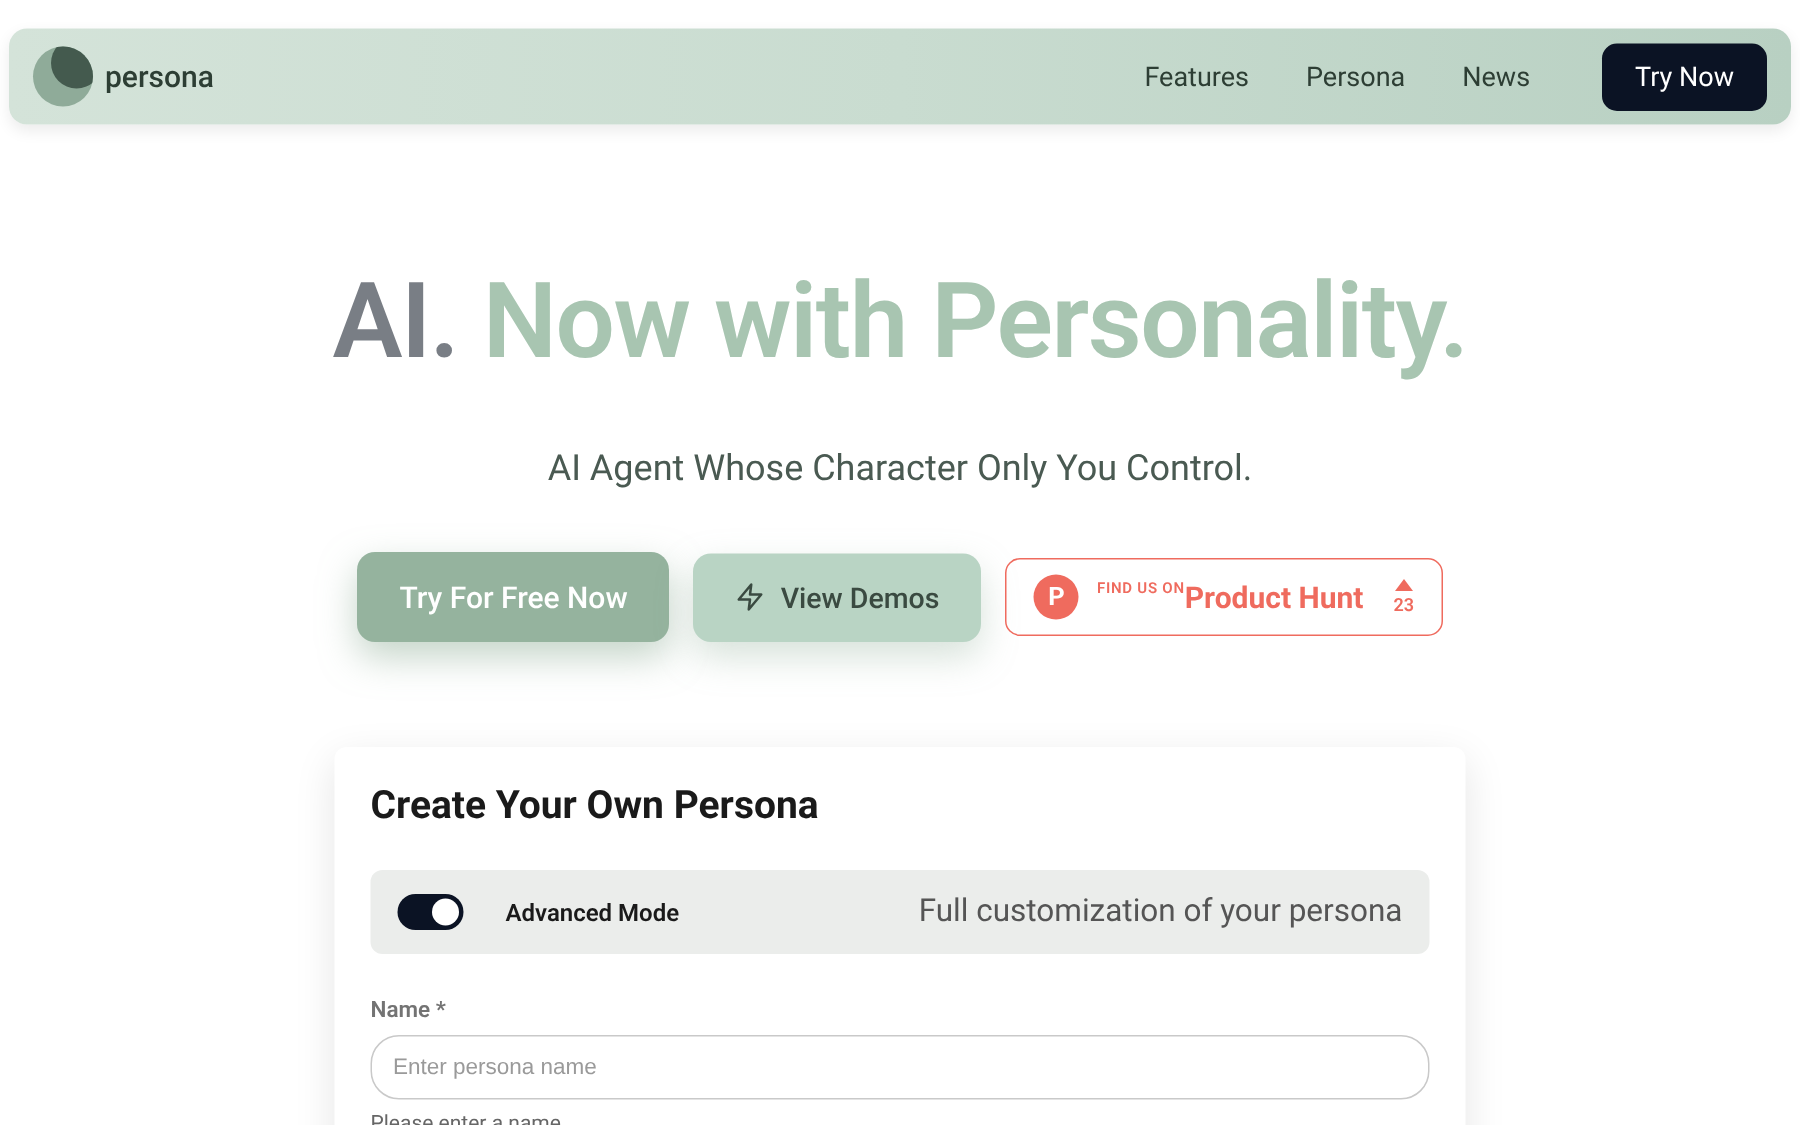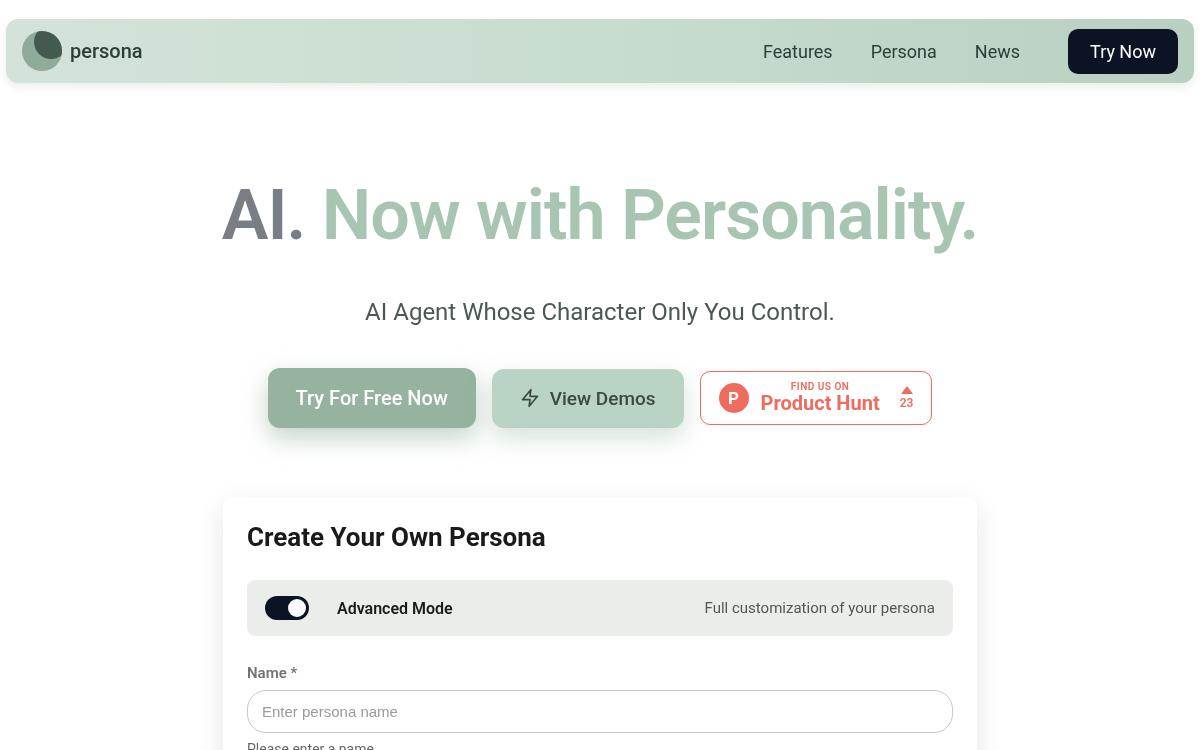--- a/index.html
+++ b/index.html
@@ -143,21 +143,21 @@
   height: 30px;
   border-radius: 50%;
   background: #ef6b5e;
   color: #fff;
   display: flex;
   align-items: center;
   justify-content: center;
   font-weight: 700;
   font-size: 17px;
 }
-.ph-text-wrap { display: flex; flex-direction: column; line-height: 1.05; }
+.ph-text-wrap { display: flex; line-height: 1.05; }
 .ph-small { font-size: 10px; color: #ef6b5e; letter-spacing: 0.5px; font-weight: 600; }
 .ph-big { font-size: 20px; color: #ef6b5e; font-weight: 700; }
 .ph-count {
   display: flex;
   flex-direction: column;
   align-items: center;
   color: #ef6b5e;
   font-size: 12px;
   font-weight: 600;
   margin-left: 8px;
@@ -206,21 +206,21 @@
 .toggle-knob {
   position: absolute;
   width: 18px;
   height: 18px;
   background: #fff;
   border-radius: 50%;
   top: 3px;
   right: 3px;
 }
 .mode-label { font-size: 16px; font-weight: 600; color: #1a1a1a; }
-.mode-desc { font-size: 15px; color: #555; }
+.mode-desc { font-size: 21px; color: #555; }
 
 .form-label {
   margin-top: 28px;
   font-size: 15px;
   font-weight: 600;
   color: #737373;
 }
 .text-input {
   width: 100%;
   margin-top: 8px;

